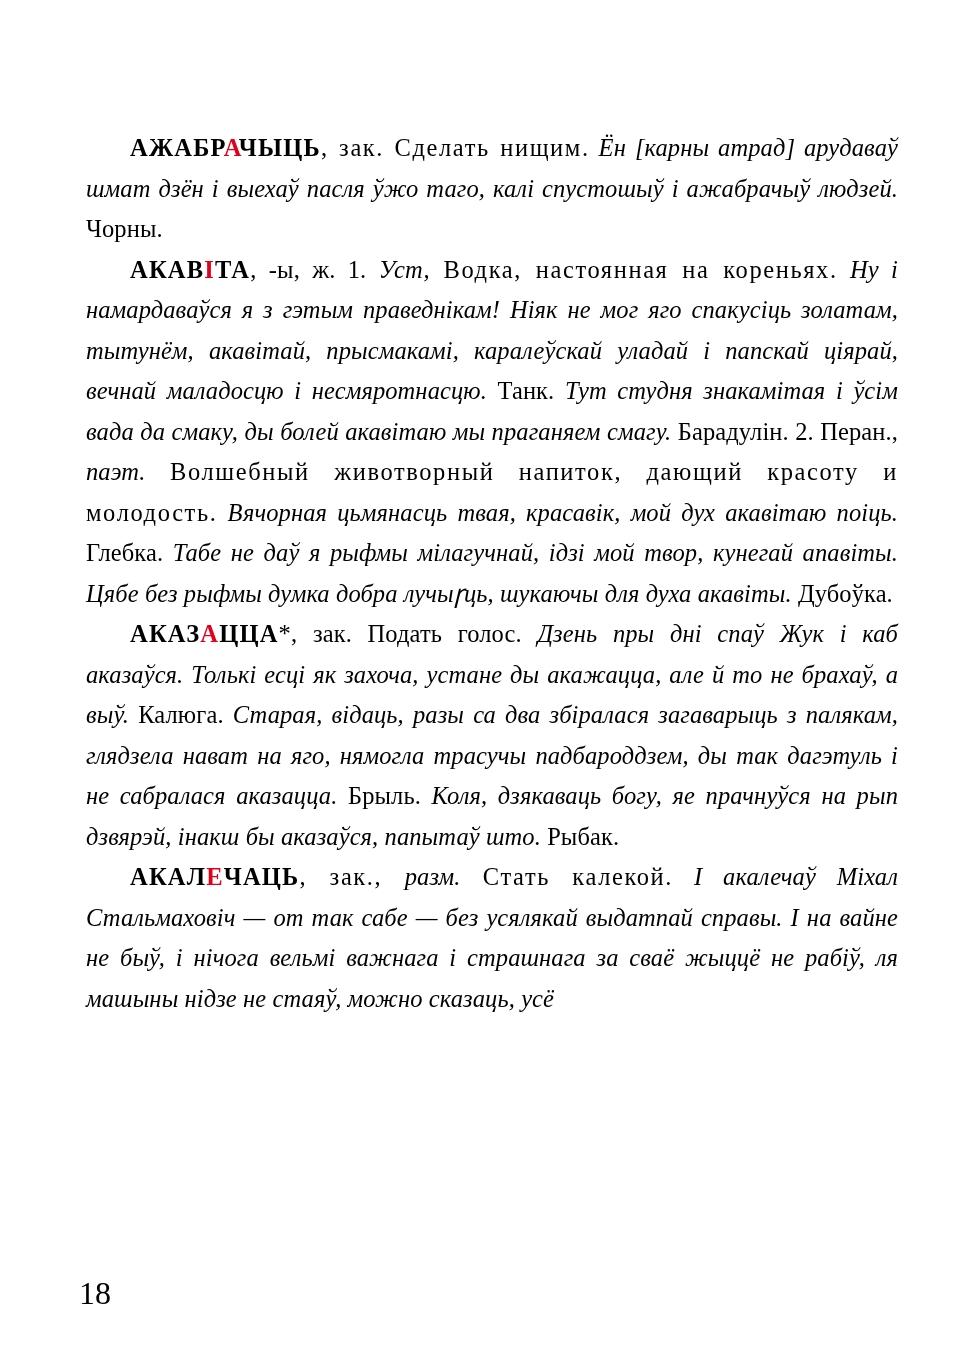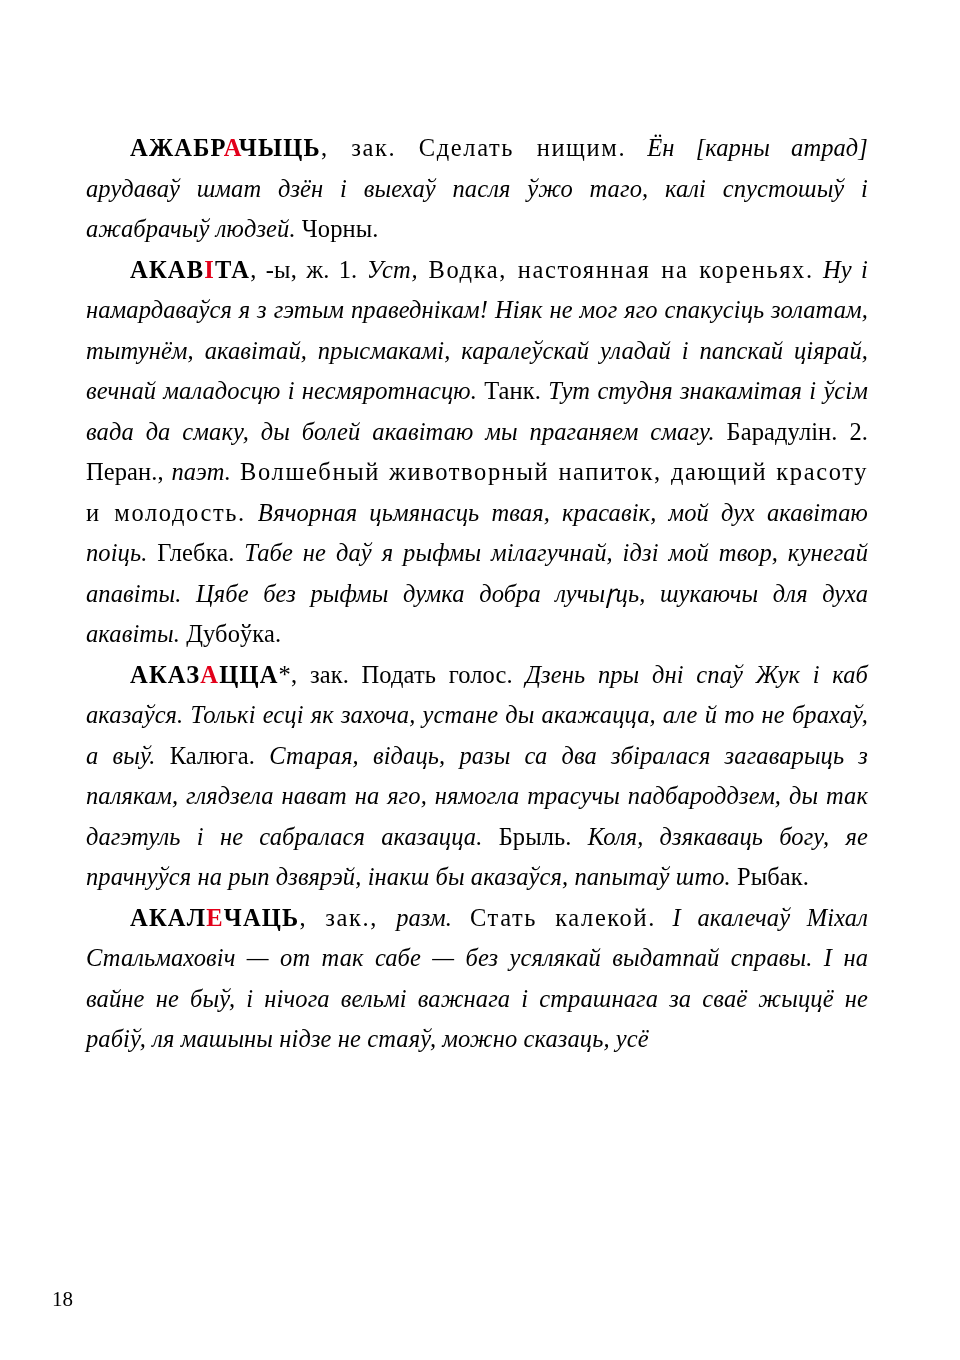--- a/index.html
+++ b/index.html
@@ -14,21 +14,21 @@
     color: #000000;
     position: relative;
     overflow: hidden;
   }
   .page {
     position: absolute;
     left: 0; top: 0;
     width: 960px;
     height: 1360px;
     box-sizing: border-box;
-    padding: 128px 92px 0 86px;
+    padding: 128px 62px 0 86px;
   }
   .entries {
     text-align: justify;
     font-size: 24.5px;
     line-height: 40.5px;
     letter-spacing: 0.1px;
   }
   .entry {
     margin: 0 0 0 0;
     text-indent: 44px;
@@ -44,23 +44,23 @@
     font-weight: bold;
   }
   .ital {
     font-style: italic;
   }
   .spaced {
     letter-spacing: 1.6px;
   }
   .page-number {
     position: absolute;
-    left: 52px;
+    left: 79px;
     bottom: 48px;
-    font-size: 21px;
+    font-size: 32px;
     font-family: "Liberation Serif", serif;
     color: #000;
   }
 </style>
 </head>
 <body>
 
 <div class="page">
 
   <div class="entries">

